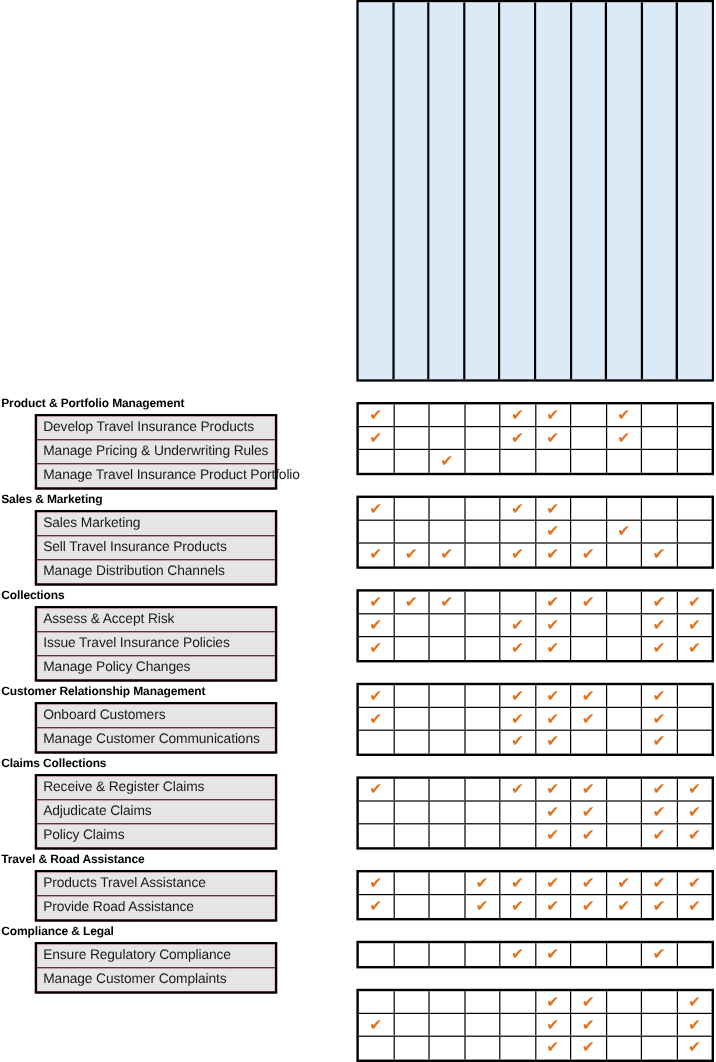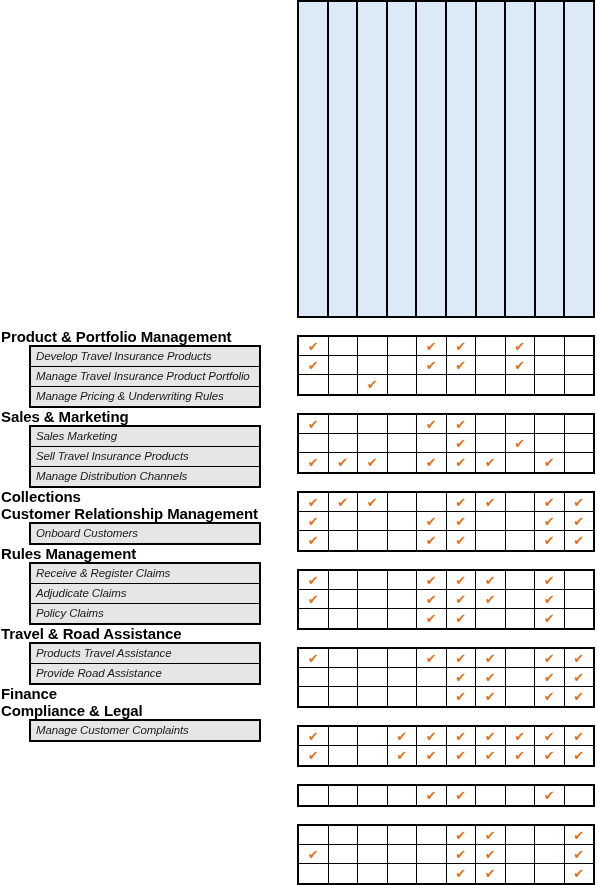--- a/index.html
+++ b/index.html
@@ -25,38 +25,37 @@
   #left-pane {
     position: absolute;
     left: 0;
     top: 328px;
     width: 292px;
   }
 
   .group-block { margin: 0; }
 
   .group-title {
-    font-size: 15px;
+    font-size: 10px;
     font-weight: bold;
     color: #000000;
     line-height: 17px;
     height: 17px;
     padding-left: 1px;
     white-space: nowrap;
     letter-spacing: -0.1px;
   }
 
   .process-table {
     margin-left: 29px;
-    width: 232px;
+    width: 202px;
     border: 2px solid #000000;
     border-collapse: collapse;
     background: #ef4444;
     box-sizing: border-box;
-    font-style: italic;
   }
 
   .process-row {
     height: 19px;
     border-bottom: 1px solid #000000;
   }
   .process-row:last-child { border-bottom: none; }
 
   .process-label {
     font-size: 11.5px;
@@ -138,54 +137,68 @@
 <div id="matrix-root">
 
   <div id="left-pane">
       <div class="group-block">
         <div class="group-title">Product &amp; Portfolio Management</div>
         <div class="process-table">
           <div class="process-row">
             <div class="process-label">Develop Travel Insurance Products</div>
           </div>
           <div class="process-row">
+            <div class="process-label">Manage Pricing &amp; Underwriting Rules</div>
+          </div>
+          <div class="process-row">
             <div class="process-label">Manage Travel Insurance Product Portfolio</div>
-          </div>
-          <div class="process-row">
-            <div class="process-label">Manage Pricing &amp; Underwriting Rules</div>
           </div>
         </div>
       </div>
       <div class="group-block">
         <div class="group-title">Sales &amp; Marketing</div>
         <div class="process-table">
           <div class="process-row">
             <div class="process-label">Sales Marketing</div>
           </div>
           <div class="process-row">
             <div class="process-label">Sell Travel Insurance Products</div>
           </div>
           <div class="process-row">
             <div class="process-label">Manage Distribution Channels</div>
           </div>
         </div>
       </div>
       <div class="group-block">
         <div class="group-title">Collections</div>
+        <div class="process-table">
+          <div class="process-row">
+            <div class="process-label">Assess &amp; Accept Risk</div>
+          </div>
+          <div class="process-row">
+            <div class="process-label">Issue Travel Insurance Policies</div>
+          </div>
+          <div class="process-row">
+            <div class="process-label">Manage Policy Changes</div>
+          </div>
+        </div>
       </div>
       <div class="group-block">
         <div class="group-title">Customer Relationship Management</div>
         <div class="process-table">
           <div class="process-row">
             <div class="process-label">Onboard Customers</div>
           </div>
+          <div class="process-row">
+            <div class="process-label">Manage Customer Communications</div>
+          </div>
         </div>
       </div>
       <div class="group-block">
-        <div class="group-title">Rules Management</div>
+        <div class="group-title">Claims Collections</div>
         <div class="process-table">
           <div class="process-row">
             <div class="process-label">Receive &amp; Register Claims</div>
           </div>
           <div class="process-row">
             <div class="process-label">Adjudicate Claims</div>
           </div>
           <div class="process-row">
             <div class="process-label">Policy Claims</div>
           </div>
@@ -196,26 +209,28 @@
         <div class="process-table">
           <div class="process-row">
             <div class="process-label">Products Travel Assistance</div>
           </div>
           <div class="process-row">
             <div class="process-label">Provide Road Assistance</div>
           </div>
         </div>
       </div>
       <div class="group-block">
-        <div class="group-title">Finance</div>
       </div>
       <div class="group-block">
         <div class="group-title">Compliance &amp; Legal</div>
         <div class="process-table">
           <div class="process-row">
+            <div class="process-label">Ensure Regulatory Compliance</div>
+          </div>
+          <div class="process-row">
             <div class="process-label">Manage Customer Complaints</div>
           </div>
         </div>
       </div>
     </div>
 
   <div id="grid-pane">
     <div id="header-strip">
         <div class="header-cell"></div>
         <div class="header-cell"></div>

